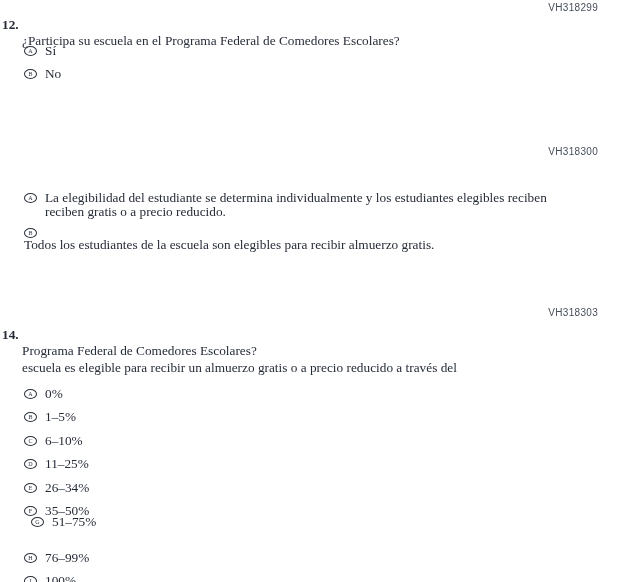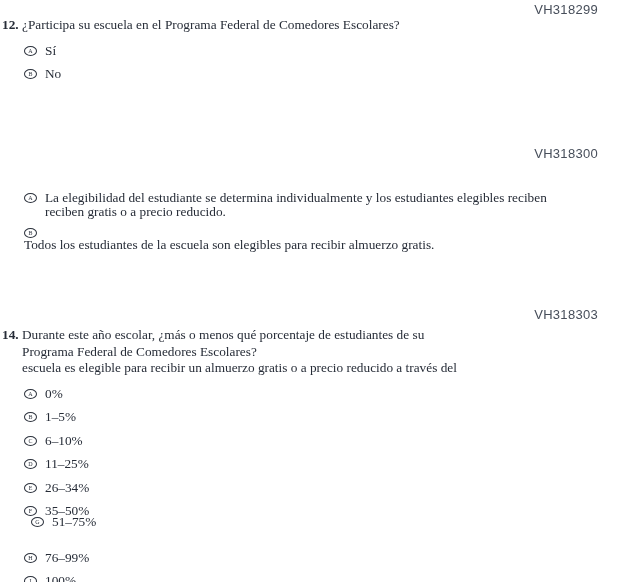--- a/index.html
+++ b/index.html
@@ -9,38 +9,38 @@
     height: 582px;
     background: #ffffff;
     overflow: hidden;
     font-family: "Liberation Serif", "DejaVu Serif", serif;
     color: #262c37;
   }
   .code {
     position: absolute;
     right: 20px;
     font-family: "Liberation Sans", sans-serif;
-    font-size: 13px;
+    font-size: 10px;
     letter-spacing: 0.3px;
     color: #474e5a;
   }
   .q {
     position: absolute;
     left: 0;
     right: 0;
     font-size: 13.3px;
     line-height: 16.5px;
   }
   .qnum {
     position: absolute;
     left: 2px;
     top: 0;
     font-weight: bold;
   }
-  .qtext { margin-left: 22px; }
+  .qtext { margin-left: 22px; margin-top: 16px; }
   .qline { white-space: nowrap; }
   .opt {
     position: absolute;
     left: 24px;
     display: flex;
     align-items: flex-start;
   }
   .bubble {
     flex: 0 0 auto;
     box-sizing: border-box;
@@ -108,21 +108,20 @@
       </span>
     <div class="opt-lines">
       <div class="opt-line">Todos los estudiantes de la escuela son elegibles para recibir almuerzo gratis.</div>
     </div>
   </div>
 
   <div class="code" style="top:307px;">VH318303</div>
   <div class="q" style="top:327px;">
     <span class="qnum">14.</span>
     <div class="qtext">
-      <div class="qline">Durante este año escolar, ¿más o menos qué porcentaje de estudiantes de su</div>
       <div class="qline">Programa Federal de Comedores Escolares?</div>
       <div class="qline">escuela es elegible para recibir un almuerzo gratis o a precio reducido a través del</div>
     </div>
   </div>
   <div class="opt" style="top:387px;">
     <span class="bubble">
         <span>A</span>
       </span>
     <div class="opt-lines">
       <div class="opt-line">0%</div>

